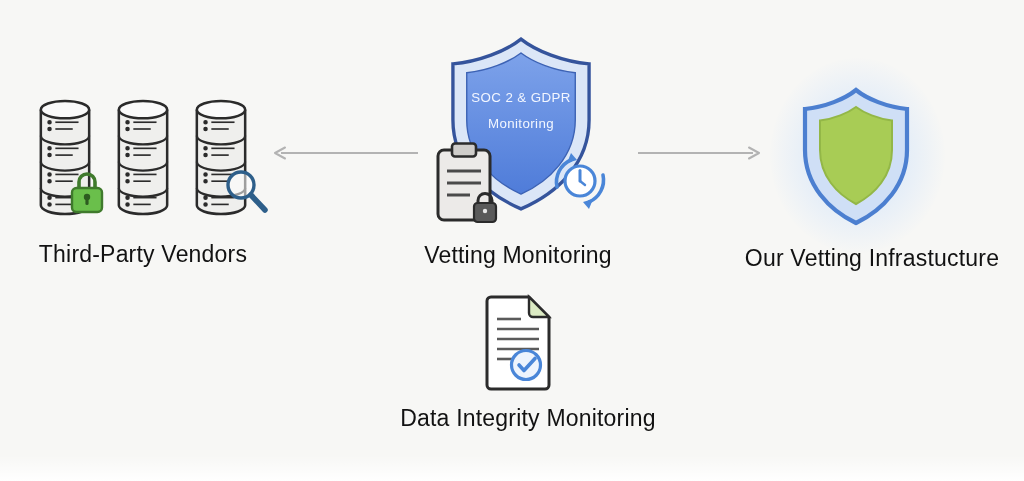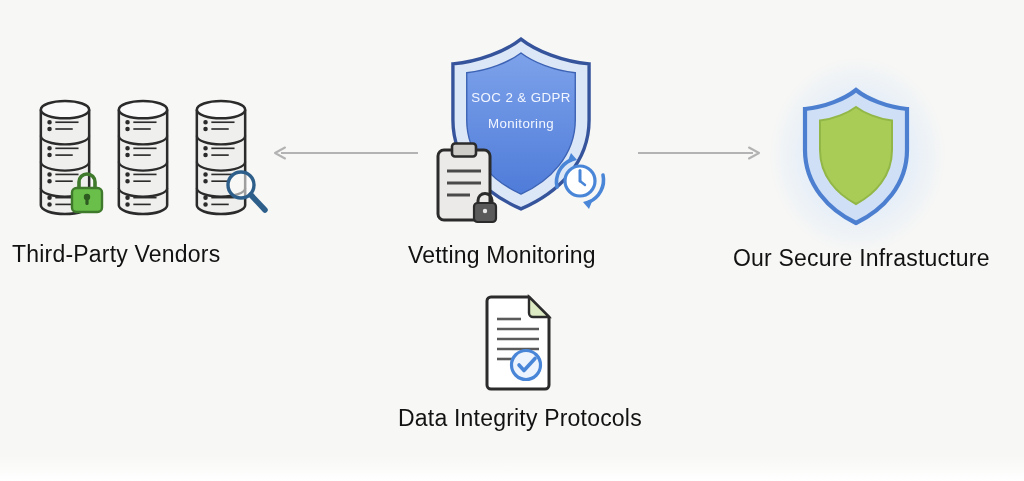--- a/index.html
+++ b/index.html
@@ -10,20 +10,21 @@
     overflow:hidden;
     font-family:"Liberation Sans", sans-serif;
   }
   .bottom-fade{
     position:absolute;left:0;right:0;bottom:0;height:26px;
     background:linear-gradient(to bottom, rgba(255,255,255,0), #ffffff);
   }
   .icon{position:absolute;}
   .label{
     position:absolute;
+    text-align:center;
     font-size:23px;
     font-weight:500;
     color:#121212;
     letter-spacing:.2px;
     white-space:nowrap;
   }
   .glow{
     position:absolute;
     background:radial-gradient(ellipse at center, rgba(186,212,245,.85) 0%, rgba(214,230,250,.55) 40%, rgba(247,247,245,0) 72%);
     border-radius:50%;
@@ -186,35 +187,35 @@
   </div>
 
   <div>
     <div class="glow" style="left:770px;top:58px;width:175px;height:195px"></div>
 
     <svg class="icon" style="left:798px;top:86px;width:116px;height:142px" viewBox="0 0 116 142">
       <path d="M58,4 C69,13 89,21 109,23 L109,64 C109,99 85,124 58,137 C31,124 7,99 7,64 L7,23 C27,21 47,13 58,4 Z" fill="#cfdff6" stroke="#4c7fd0" stroke-width="4.2"></path>
       <path d="M58,21 C66,27 80,33 94,34.5 L94,64 C94,90 77,108 58,118 C39,108 22,90 22,64 L22,34.5 C36,33 50,27 58,21 Z" fill="#a8cc55" stroke="#93b747" stroke-width="2"></path>
     </svg>
 
-    <div class="label" style="left:733px;top:245px;width:278px">Our Secure Infrastucture</div>
+    <div class="label" style="left:733px;top:245px;width:278px">Our Vetting Infrastucture</div>
   </div>
 
   <div>
     <svg class="icon" style="left:481px;top:293px;width:74px;height:100px" viewBox="0 0 74 100">
       <path d="M10,4 h38 l20,20 v68 a4,4 0 0 1 -4,4 h-54 a4,4 0 0 1 -4,-4 v-84 a4,4 0 0 1 4,-4 z" fill="#ffffff" stroke="#2b2b2b" stroke-width="3"></path>
       <path d="M48,4 l20,20 h-16 a4,4 0 0 1 -4,-4 z" fill="#dcebc4" stroke="#2b2b2b" stroke-width="2.4"></path>
       <g stroke="#5a5a5a" stroke-width="2.6">
         <line x1="16" y1="26" x2="40" y2="26"></line>
         <line x1="16" y1="36" x2="58" y2="36"></line>
         <line x1="16" y1="46" x2="58" y2="46"></line>
         <line x1="16" y1="56" x2="58" y2="56"></line>
         <line x1="16" y1="66" x2="34" y2="66"></line>
       </g>
       <circle cx="45" cy="72" r="14.5" fill="#eef4fd" stroke="#4a86d8" stroke-width="3.2"></circle>
       <path d="M38,72 l5,5.5 l11,-12" fill="none" stroke="#4a86d8" stroke-width="3.6" stroke-linecap="round" stroke-linejoin="round"></path>
     </svg>
 
-    <div class="label" style="left:398px;top:405px;width:260px">Data Integrity Protocols</div>
+    <div class="label" style="left:398px;top:405px;width:260px">Data Integrity Monitoring</div>
   </div>
 
   <div class="bottom-fade"></div>
 </div>
 
 </body></html>

